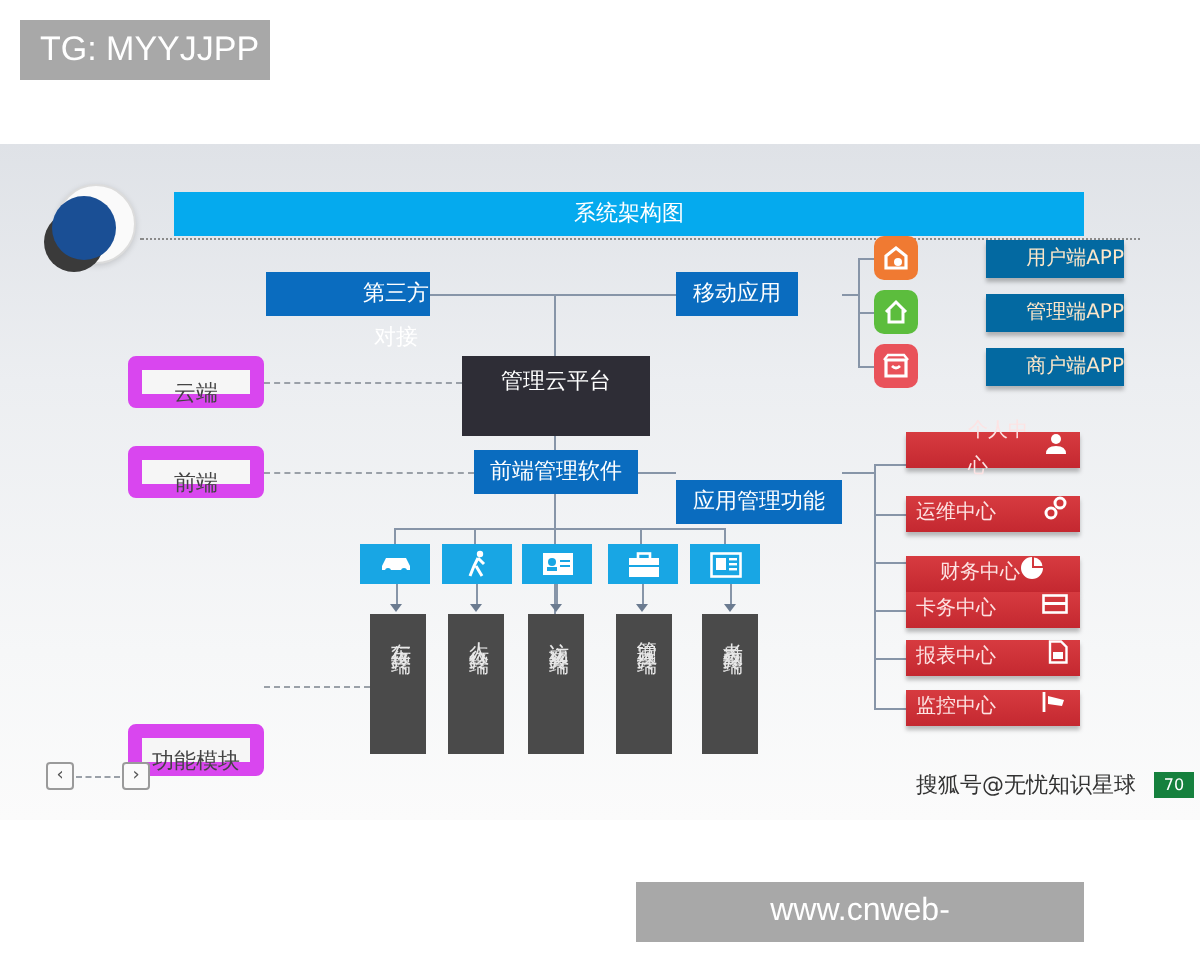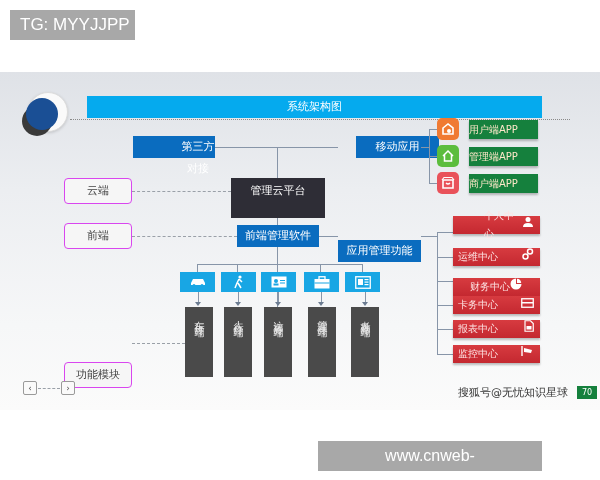--- a/index.html
+++ b/index.html
@@ -7,26 +7,26 @@
   .tg-badge { position: absolute; left: 10px; top: 10px; width: 125px; height: 30px; background: #a8a8a8; color: #fff; font-family: "Liberation Sans", sans-serif; font-size: 17px; line-height: 30px; padding-left: 10px; }
   .slide { position: absolute; left: 0; top: 72px; width: 600px; height: 338px; background: linear-gradient(180deg, #dfe2e7 0%, #eceef1 35%, #f6f7f8 75%, #fbfbfb 100%); }
   .abs { position: absolute; }
   .circle-light { left: 28px; top: 92px; width: 40px; height: 40px; border-radius: 50%; background: #fafafa; border: 1px solid #dcdcdc; box-shadow: 0 1px 3px rgba(0,0,0,0.15); }
   .circle-dark { left: 22px; top: 106px; width: 30px; height: 30px; border-radius: 50%; background: #3a3a3a; }
   .circle-blue { left: 26px; top: 98px; width: 32px; height: 32px; border-radius: 50%; background: #1a4f95; }
   .title-bar { left: 87px; top: 96px; width: 455px; height: 22px; background: #05aaee; color: #fff; font-size: 11px; line-height: 22px; text-align: center; }
   .title-underline { left: 70px; top: 119px; width: 500px; height: 0; border-top: 1px dotted #8a8a8a; }
   .blue-box { background: #0a6cbf; color: #fff; font-size: 11px; text-align: center; line-height: 22px; height: 22px; }
   .dark-box { background: #2e2d36; color: #fff; font-size: 11px; text-align: center; line-height: 25px; height: 40px; }
-  .label-box { background: #f6f6f6; border: 1px solid #d946ef; border-radius: 4px; color: #444; font-size: 11px; text-align: center; line-height: 24px; height: 26px; width: 68px; }
+  .label-box { background: #f6f6f6; border: 7px solid #d946ef; border-radius: 4px; color: #444; font-size: 11px; text-align: center; line-height: 24px; height: 26px; width: 68px; }
   .hline { height: 0; border-top: 1px solid #8795a8; }
   .vline { width: 0; border-left: 1px solid #8795a8; }
   .dline { height: 0; border-top: 1px dashed #9aa0a8; }
   .app-icon { width: 22px; height: 22px; border-radius: 5px; display: flex; align-items: center; justify-content: center; }
-  .app-label { width: 69px; height: 19px; background: #15803d; color: #fde7c9; font-size: 10px; text-align: left; line-height: 19px; box-shadow: 0 2px 2px rgba(0,0,0,0.25); }
+  .app-label { width: 69px; height: 19px; background: #0369a1; color: #fde7c9; font-size: 10px; text-align: right; line-height: 19px; box-shadow: 0 2px 2px rgba(0,0,0,0.25); margin-left: 24px; }
   .red-item { left: 453px; width: 87px; height: 18px; background: linear-gradient(180deg, #d73b40 0%, #c42830 100%); color: #fde3e3; font-size: 10px; line-height: 18px; padding-left: 5px; box-shadow: 0 2px 2px rgba(0,0,0,0.25); display: flex; justify-content: space-between; align-items: center; padding-right: 6px; }
   .mod-icon { width: 35px; height: 20px; background: #18a6e4; display: flex; align-items: center; justify-content: center; }
   .term-box { width: 28px; height: 70px; background: #4a4a4a; color: #e8e8e8; font-size: 10px; line-height: 14px; text-align: center; padding-top: 6px; writing-mode: vertical-rl; letter-spacing: 2px; display: flex; align-items: center; justify-content: flex-start; }
   .nav-btn { width: 14px; height: 14px; border: 1px solid #9a9a9a; border-radius: 2px; background: #fafafa; color: #555; font-size: 9px; line-height: 12px; text-align: center; }
   .watermark-sohu { left: 458px; top: 385px; color: #333; font-size: 11px; }
   .sohu-badge { left: 577px; top: 386px; width: 20px; height: 13px; background: #15803d; color: #fff; font-size: 8px; line-height: 13px; text-align: center; }
   .url-banner { left: 318px; top: 441px; width: 224px; height: 30px; background: #a8a8a8; color: #fff; font-family: "Liberation Sans", sans-serif; font-size: 16px; line-height: 30px; text-align: center; }
   .arrow-down { width: 0; height: 0; border-left: 3px solid transparent; border-right: 3px solid transparent; border-top: 4px solid #6b7b90; }
 </style>
 </head>
@@ -37,21 +37,21 @@
 <div class="slide"></div>
 
 <div class="abs circle-light"></div>
 <div class="abs circle-dark"></div>
 <div class="abs circle-blue"></div>
 
 <div class="abs title-bar">系统架构图</div>
 <div class="abs title-underline"></div>
 
 <div class="abs blue-box" style="left:133px;top:136px;width:82px;padding-left:48px;">第三方对接</div>
-<div class="abs blue-box" style="left:356px;top:136px;width:83px;">移动应用</div>
+<div class="abs blue-box" style="left:338px;top:136px;width:61px;">移动应用</div>
 <div class="abs hline" style="left:215px;top:147px;width:123px;"></div>
 <div class="abs vline" style="left:277px;top:147px;height:225px;"></div>
 
 <div class="abs label-box" style="left:64px;top:178px;">云端</div>
 <div class="abs dline" style="left:132px;top:191px;width:99px;"></div>
 <div class="abs dark-box" style="left:231px;top:178px;width:94px;">管理云平台</div>
 
 <div class="abs label-box" style="left:64px;top:223px;">前端</div>
 <div class="abs dline" style="left:132px;top:236px;width:105px;"></div>
 <div class="abs blue-box" style="left:237px;top:225px;width:82px;">前端管理软件</div>

